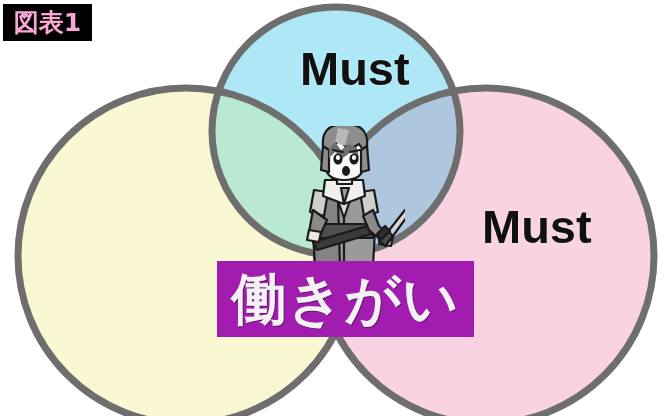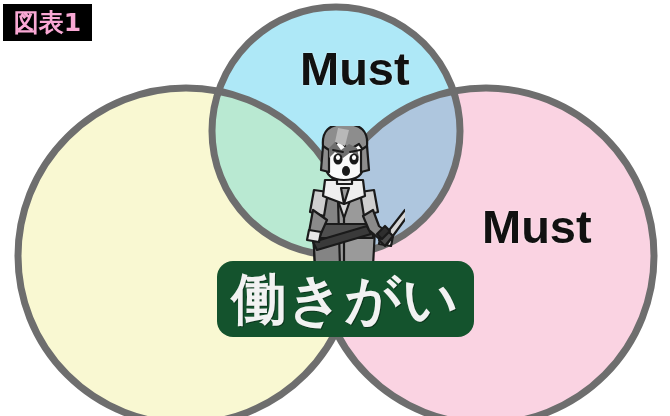--- a/index.html
+++ b/index.html
@@ -196,19 +196,19 @@
       <ellipse cx="63" cy="45" rx="4" ry="5" fill="#1a1a1a" stroke="none"></ellipse>
 
       <path d="M100 112 L122 84 L126 88 L104 118 Z" fill="#d7d7d7"></path>
 
       <path d="M96 114 L104 104 L110 110 L102 120 Z" fill="#4a4a4a"></path>
 
       <path d="M94 108 L102 100 L107 105 L99 113 Z" fill="#2e2e2e"></path>
     </g>
   </svg>
 
-  <div class="center-box" style="background: #14532d; border-radius: 16px;">
+  <div class="center-box" style="background: #a21caf;">
     <span class="center-box-text" style="color: rgb(242, 242, 242);">働きがい</span>
   </div>
 
   <div class="fig-badge">図表1</div>
 
 </div>
 
 </body></html>

